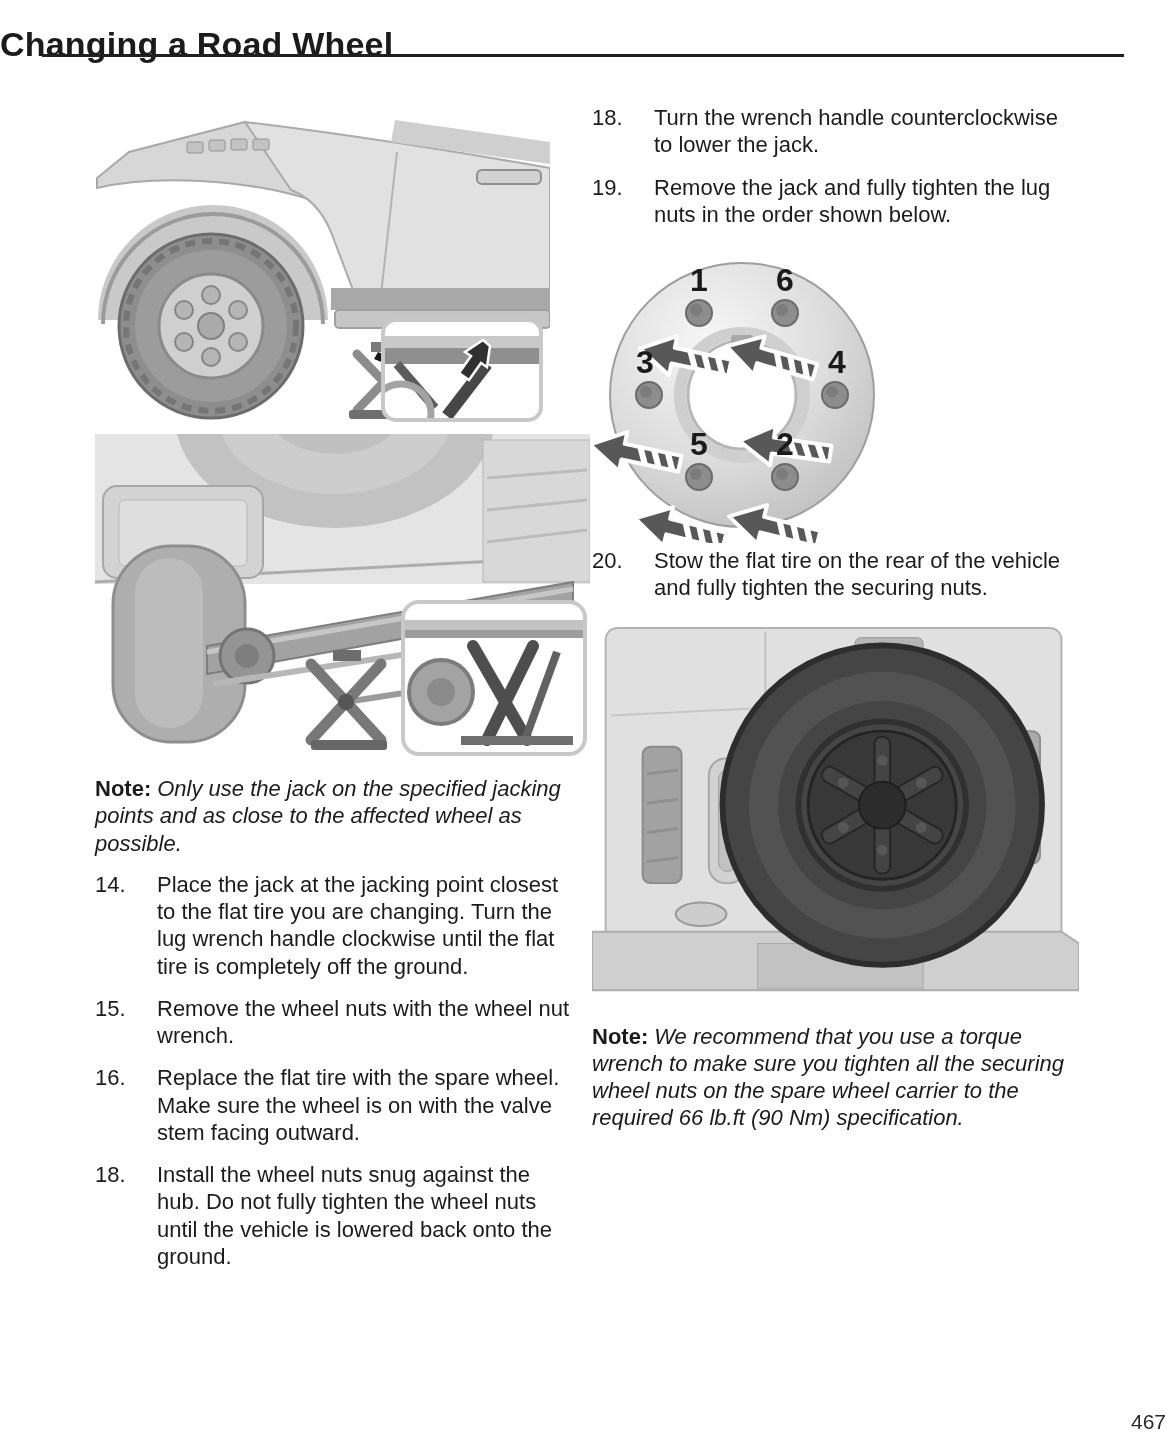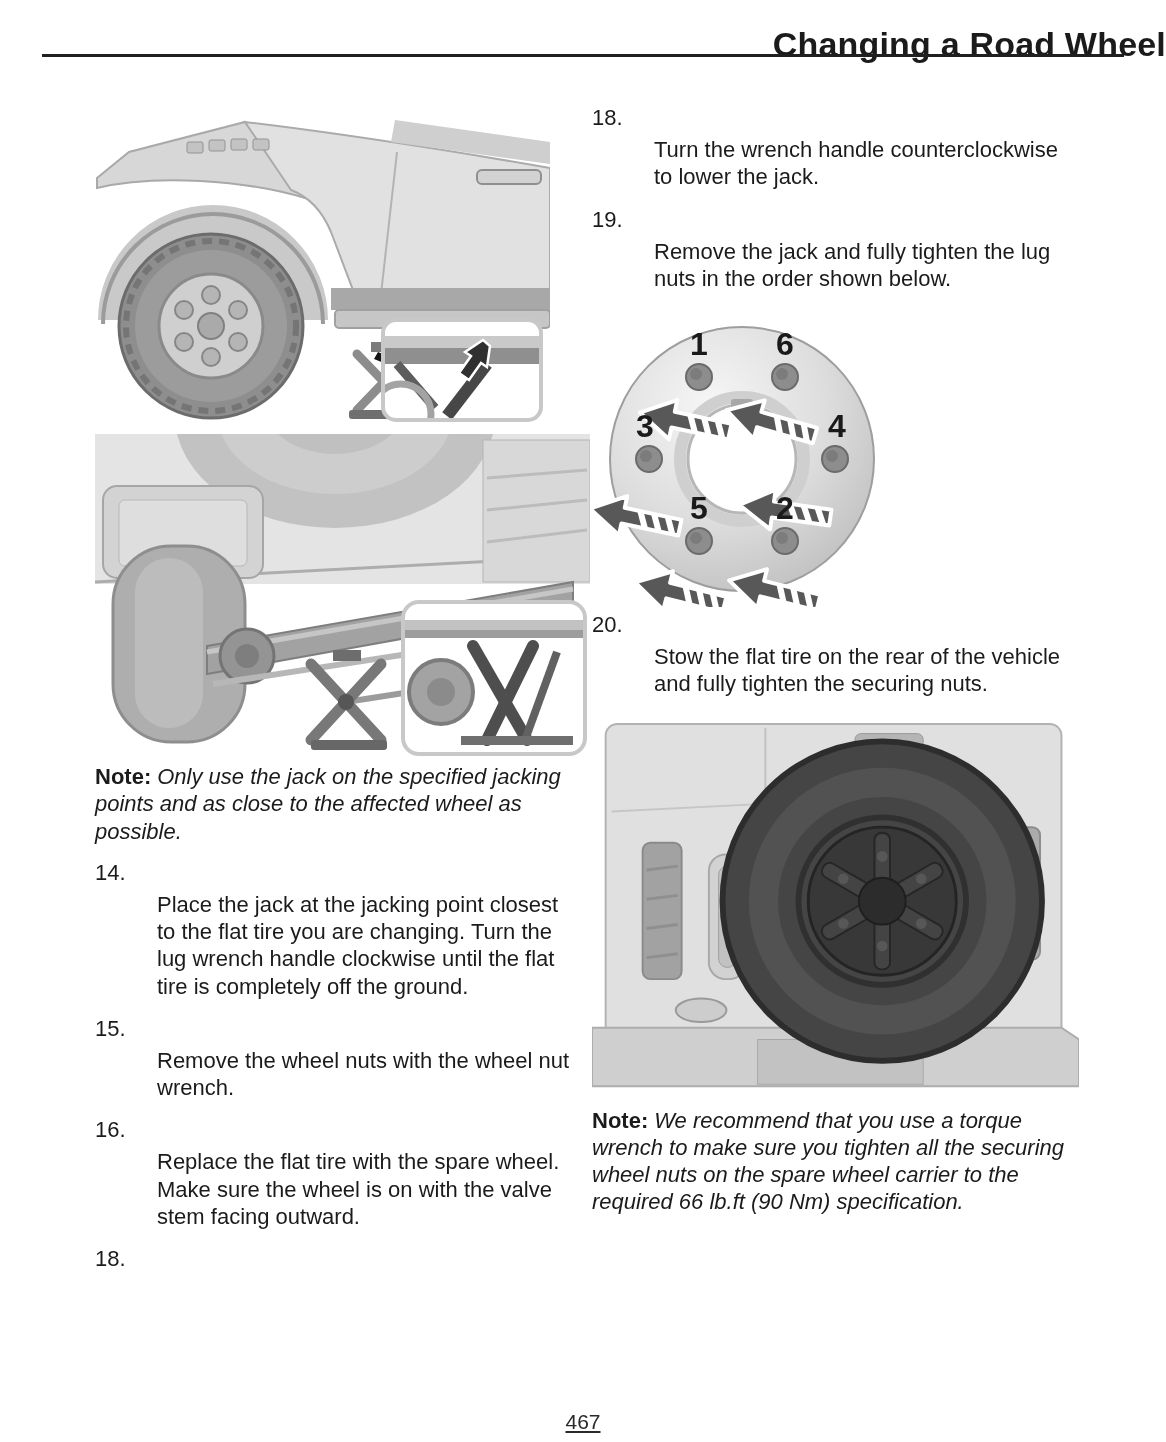--- a/index.html
+++ b/index.html
@@ -4,41 +4,41 @@
 <style>
   html,body { margin:0; padding:0; }
   body {
     position:relative; width:1166px; height:1442px;
     background:#ffffff; color:#1b1b1b;
     font-family:"Liberation Sans", sans-serif;
     overflow:hidden;
   }
   .title {
     position:absolute; top:2px; left:0; width:100%;
-    text-align:right; font-size:34px; font-weight:700; letter-spacing:.2px;
+    text-align:left; font-size:34px; font-weight:700; letter-spacing:.2px;
   }
   .rule { position:absolute; top:54px; left:42px; width:1082px; height:3px; background:#231f20; }
   .col { position:absolute; top:112px; width:487px; }
   .col-left  { left:95px; }
   .col-right { left:592px; top:104px; }
   .step { display:flex; font-size:22px; line-height:1.24; margin:0 0 15px 0; }
   .step-num  { flex:0 0 62px; }
-  .step-text { flex:1; max-width:414px;margin-top:32px; }
-  .note { font-size:22px; line-height:1.24; margin:0 0 14px 0; }
+  .step-text { flex:1; max-width:414px; }
+  .note { font-size:22px; line-height:1.24; margin:12px 0 14px 0; }
   .note-label { font-weight:700; font-style:normal; padding-right:6px; }
   .note-text  { font-style:italic; }
   figure.illus { margin:0; }
   .illus-1 { margin:0 0 28px 6px; }
   .illus-2 { margin:8px 0 16px 0; }
   .illus-3 { margin:18px 0 22px 0; }
   .lug-figure { margin:10px auto 26px auto; width:300px; }
   .steps-top { margin-bottom:6px; }
   .page-number {
     position:absolute; bottom:8px; left:0; width:100%;
-    text-align:center; font-size:21px; color:#2a2a2a;text-decoration:underline;
+    text-align:right; font-size:21px; color:#2a2a2a;
   }
 </style>
 </head>
 <body>
 
 <h1 class="title">Changing a Road Wheel</h1>
 <div class="rule"></div>
 
 <div class="col col-left">
 
@@ -187,20 +187,21 @@
   <div class="step">
     <span class="step-num">15.</span>
     <span class="step-text">Remove the wheel nuts with the wheel nut wrench.</span>
   </div>
   <div class="step">
     <span class="step-num">16.</span>
     <span class="step-text">Replace the flat tire with the spare wheel. Make sure the wheel is on with the valve stem facing outward.</span>
   </div>
   <div class="step">
     <span class="step-num">18.</span>
+    <span class="step-text">Install the wheel nuts snug against the hub. Do not fully tighten the wheel nuts until the vehicle is lowered back onto the ground.</span>
   </div>
 </div>
 
 <div class="col col-right">
 
   <div class="steps-top">
     <div class="step">
       <span class="step-num">18.</span>
       <span class="step-text">Turn the wrench handle counterclockwise to lower the jack.</span>
     </div>

